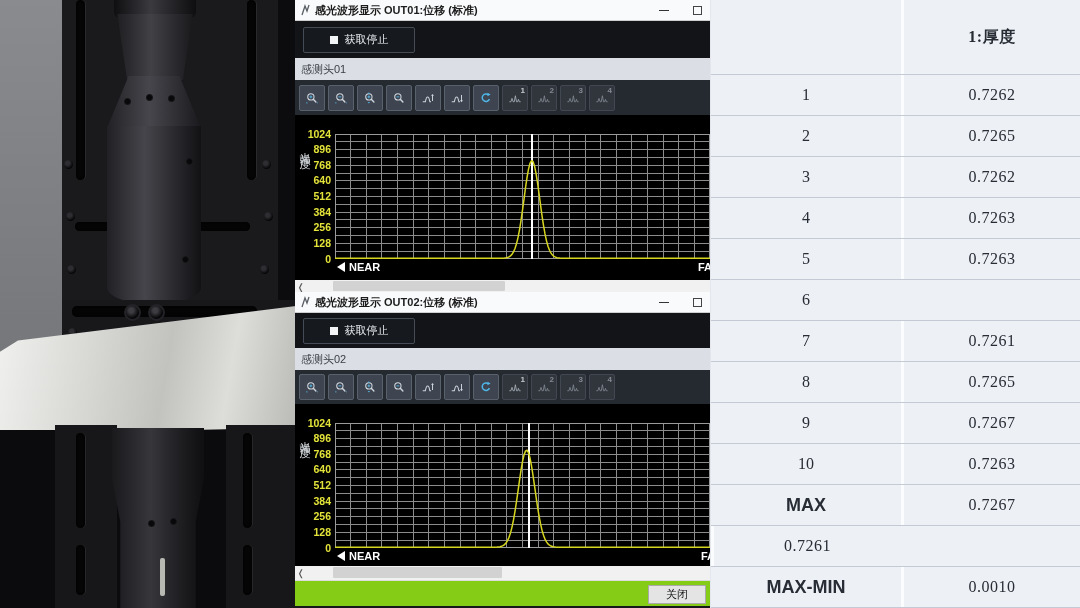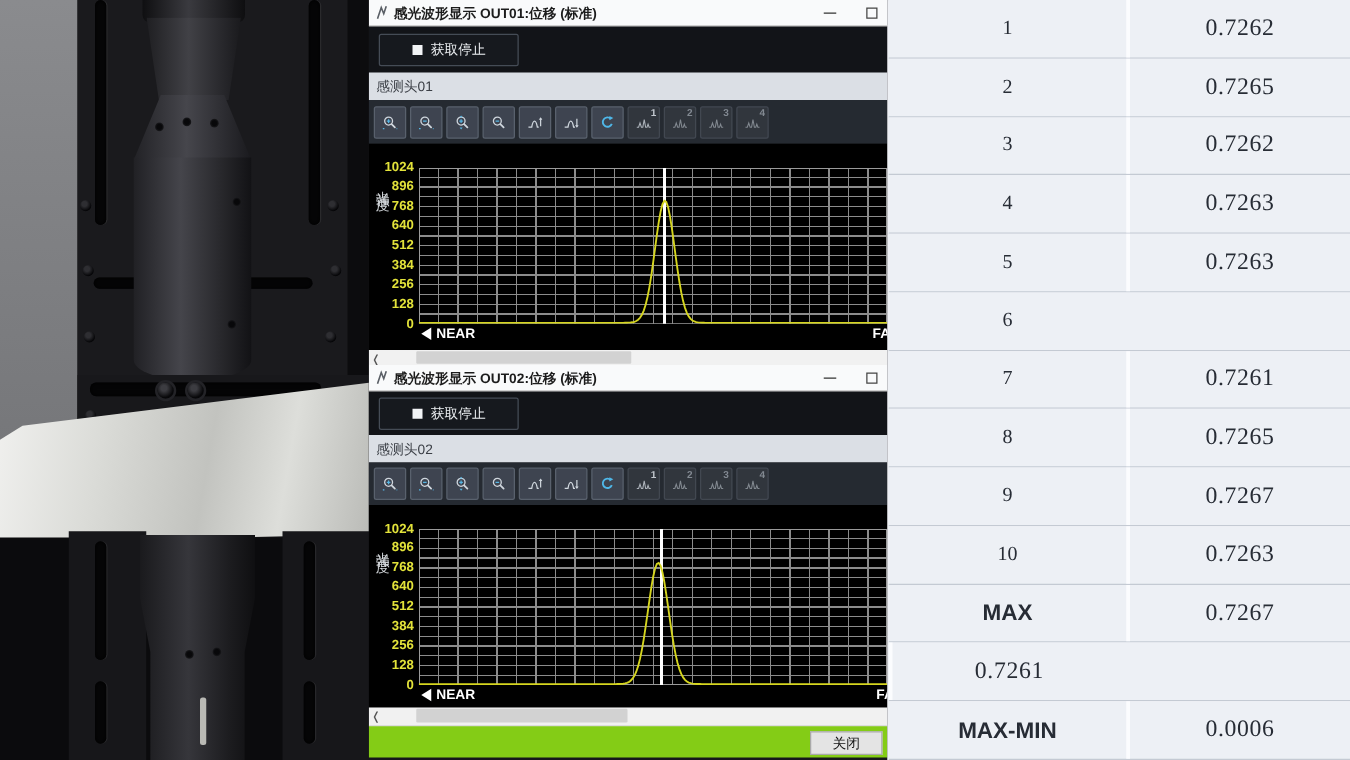--- a/index.html
+++ b/index.html
@@ -77,21 +77,21 @@
             border:1px solid #a9a9a9;font-size:11px;color:#111;display:flex;align-items:center;justify-content:center;
             font-family:"Liberation Sans",sans-serif;}
 
   
   .datatable{position:absolute;left:710px;top:0;width:370px;height:608px;background:#fbfcfe;
              display:flex;flex-direction:column;border-left:1px solid #e3e6ec;}
   .trow{flex:1;display:grid;grid-template-columns:190px 1fr;background:#edf0f5;
         border-bottom:1px solid #c4cad3;box-shadow:0 1px 0 #fff;}
   .trow.head{flex:none;height:75px;}
   .tcell{display:flex;align-items:center;justify-content:center;color:#272c35;}
-  .tcell.val{border-left:3px solid #fbfcfe;font-family:"Liberation Serif",serif;font-size:19px;letter-spacing:.5px;}
+  .tcell.val{border-left:3px solid #fbfcfe;font-family:"Liberation Serif",serif;font-size:16px;letter-spacing:.5px;}
   .tcell.idx{font-family:"Liberation Serif",serif;font-size:16px;}
   .tcell.idx.bold{font-family:"Liberation Sans",sans-serif;font-weight:bold;font-size:18px;}
   .tcell.headv{font-family:"Liberation Serif",serif;font-weight:bold;font-size:16px;}
 </style>
 </head>
 <body>
 
 <div class="stage">
 
   <div class="photo">
@@ -475,20 +475,24 @@
     <div class="hscroll" style="height:14px">
       <span class="hs-arrow">❬</span>
       <div class="hs-thumb" style="left:38px;width:169px"></div>
     </div>
     <div class="footer" style="height:26px">
       <button class="closebtn">关闭</button>
     </div>
   </section>
 
   <aside class="datatable">
+    <div class="trow head">
+      <div class="tcell"></div>
+      <div class="tcell val headv">1:厚度</div>
+    </div>
 
   <div class="trow">
         <div class="tcell idx">1</div>
         <div class="tcell val">0.7262</div>
       </div>
       <div class="trow">
         <div class="tcell idx">2</div>
         <div class="tcell val">0.7265</div>
       </div>
       <div class="trow">
@@ -524,17 +528,17 @@
       </div>
       <div class="trow">
         <div class="tcell idx bold">MAX</div>
         <div class="tcell val">0.7267</div>
       </div>
       <div class="trow">
         <div class="tcell val">0.7261</div>
       </div>
       <div class="trow">
         <div class="tcell idx bold">MAX-MIN</div>
-        <div class="tcell val">0.0006</div>
+        <div class="tcell val">0.0010</div>
       </div>
     </aside>
 
 </div>
 
 </body></html>

